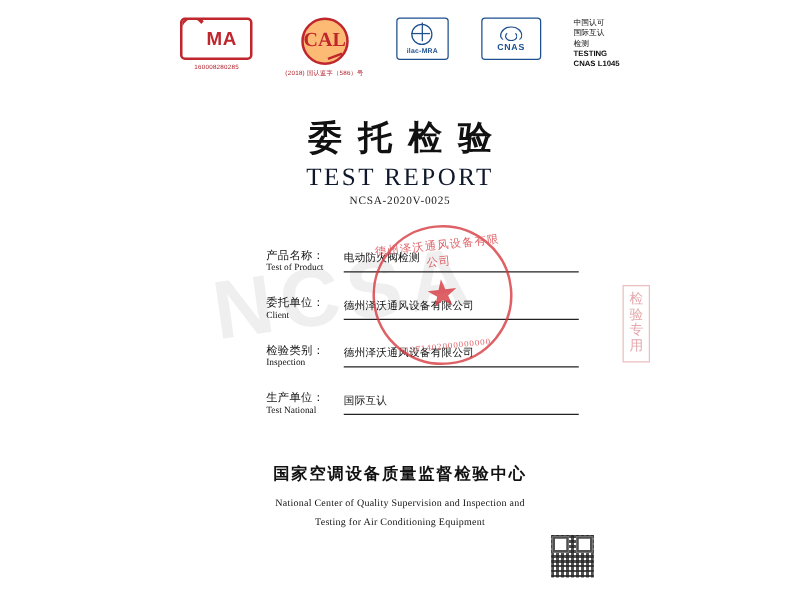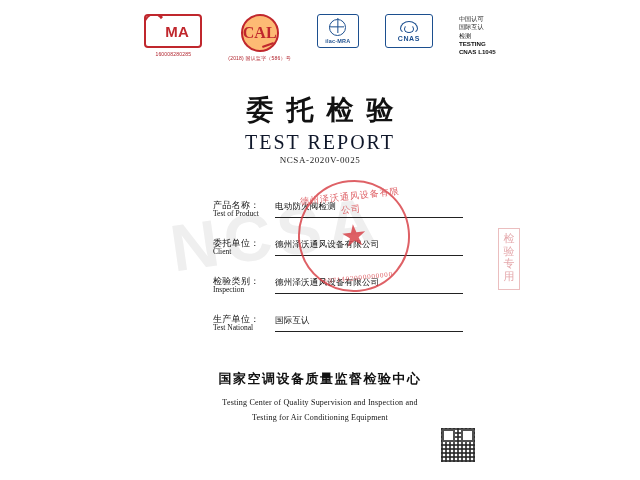--- a/index.html
+++ b/index.html
@@ -520,19 +520,19 @@
     <div class="seal-star">
         <span>★</span>
       </div>
     <div class="seal-text bottom">1371402000000000</div>
   </div>
 
   <div class="side-seal">检验专用</div>
 
   <div class="footer">
     <div class="footer-cn">国家空调设备质量监督检验中心</div>
-    <div class="footer-en1">Testing Center of Quality Supervision and Inspection and</div>
+    <div class="footer-en1">National Center of Quality Supervision and Inspection and</div>
     <div class="footer-en2">Testing for Air Conditioning Equipment</div>
   </div>
 
   <div class="qr"></div>
 
 </div>
 
 </body></html>

